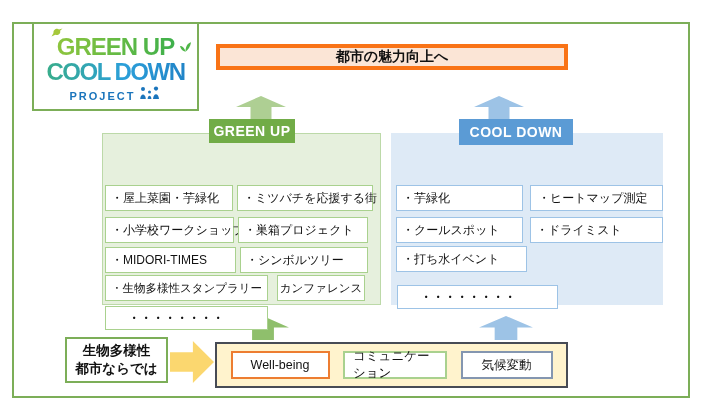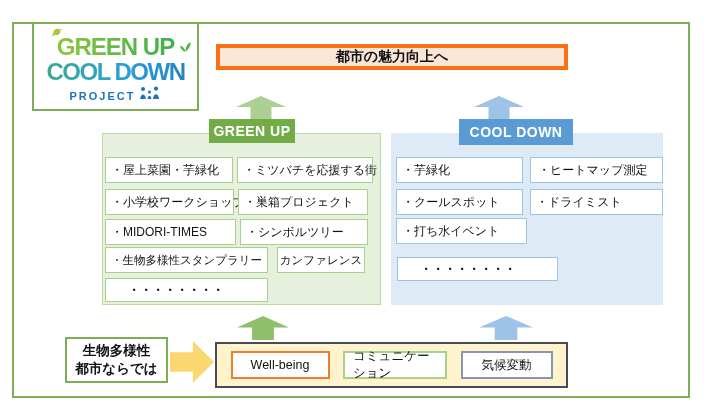--- a/index.html
+++ b/index.html
@@ -35,21 +35,21 @@
   
   .section{position:absolute;box-sizing:border-box;}
   .section.green{left:102px;top:133px;width:279px;height:172px;background:#E6F0DD;border:1px solid #BCD9A8;}
   .section.cool{left:391px;top:133px;width:272px;height:172px;background:#DEEAF6;}
   .hdr{position:absolute;display:flex;align-items:center;justify-content:center;color:#fff;
        font-weight:bold;font-size:14px;z-index:3;letter-spacing:0.5px;}
   .hdr.green{left:209px;top:119px;width:86px;height:24px;background:#71AC47;}
   .hdr.cool{left:459px;top:119px;width:114px;height:26px;background:#5B9BD5;}
   
   .ibox{position:absolute;background:#fff;box-sizing:border-box;height:26px;display:flex;
-        align-items:center;padding-left:5px;font-size:12px;white-space:nowrap;z-index:2;}
+        align-items:center;padding-left:5px;font-size:12px;white-space:nowrap;z-index:2;margin-top:28px;}
   .gb{border:1px solid #A9D18E;}
   .bb{border:1px solid #9DC3E6;}
   .g1l{left:105px;top:157px;width:128px;}  .g1r{left:237px;top:157px;width:136px;}
   .g2l{left:105px;top:189px;width:129px;}  .g2r{left:238px;top:189px;width:130px;}
   .g3l{left:105px;top:219px;width:131px;}  .g3r{left:240px;top:219px;width:128px;}
   .g4l{left:105px;top:247px;width:163px;font-size:11.5px;}
   .g4r{left:277px;top:247px;width:88px;font-size:11.5px;justify-content:center;padding-left:0;}
   .g5{left:105px;top:278px;width:163px;height:24px;}
   .b1l{left:396px;top:157px;width:127px;}  .b1r{left:530px;top:157px;width:133px;padding-left:7px;}
   .b2l{left:396px;top:189px;width:127px;}  .b2r{left:530px;top:189px;width:133px;}

